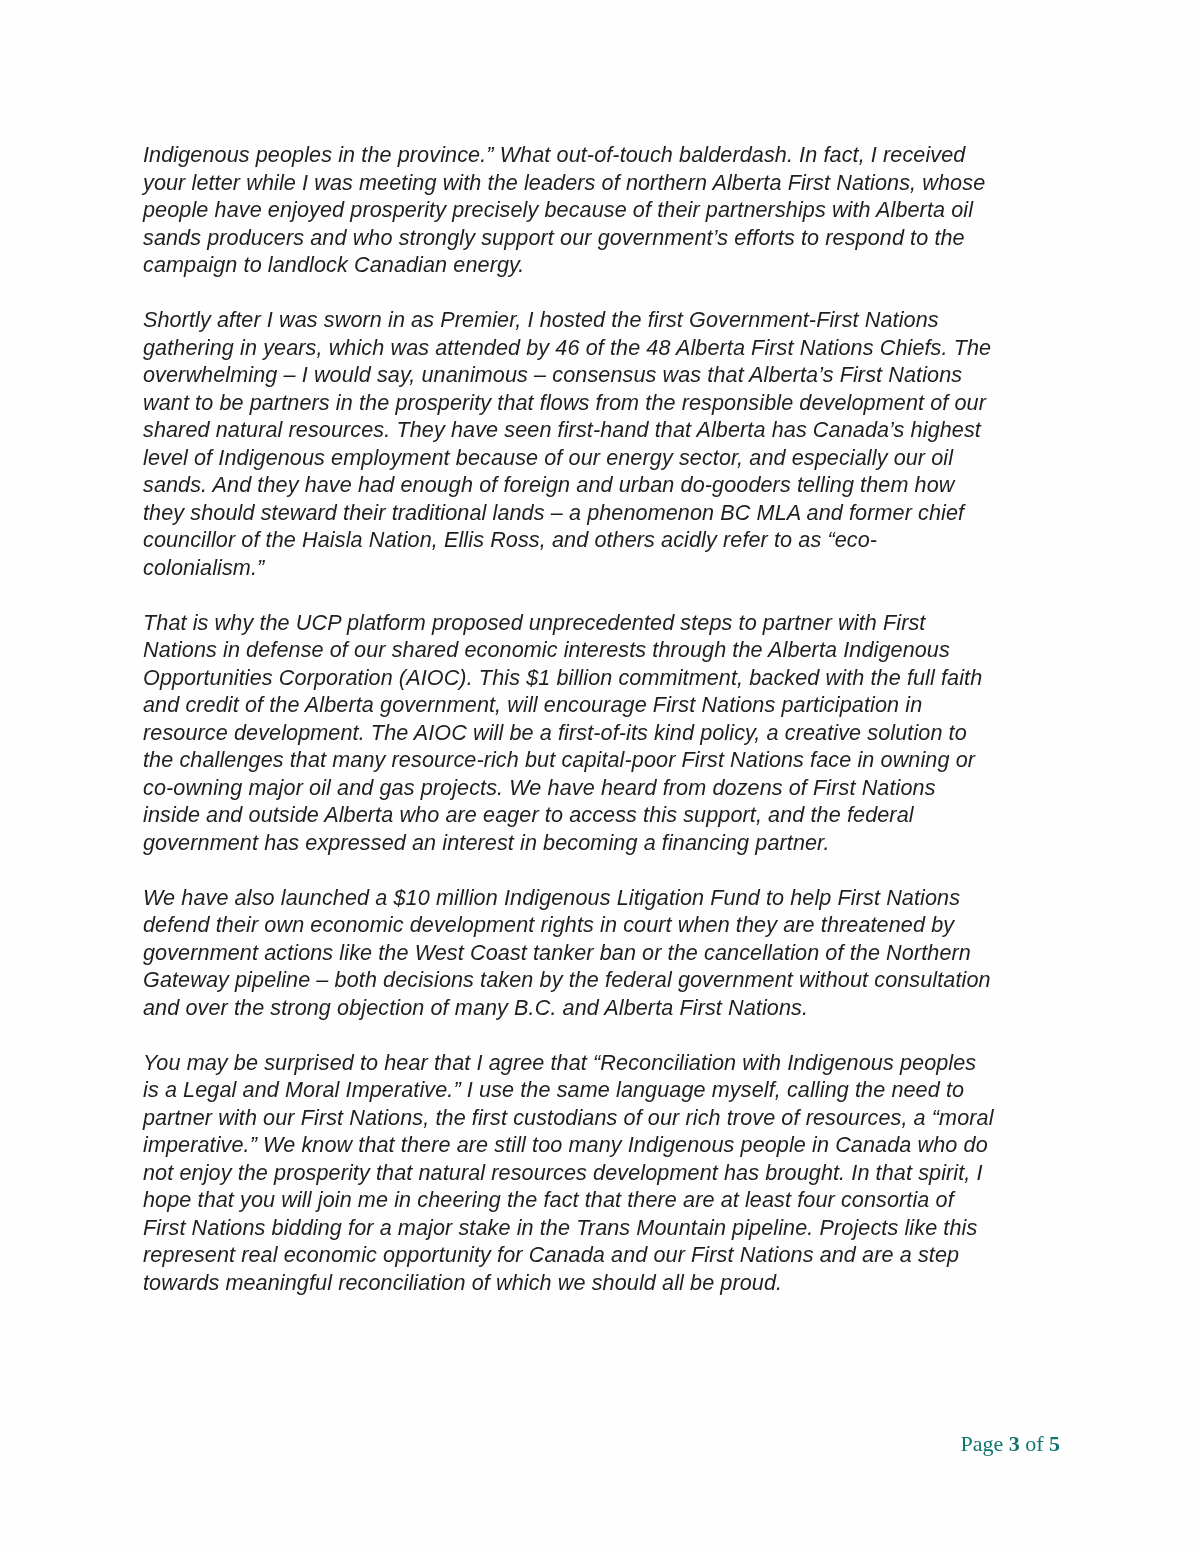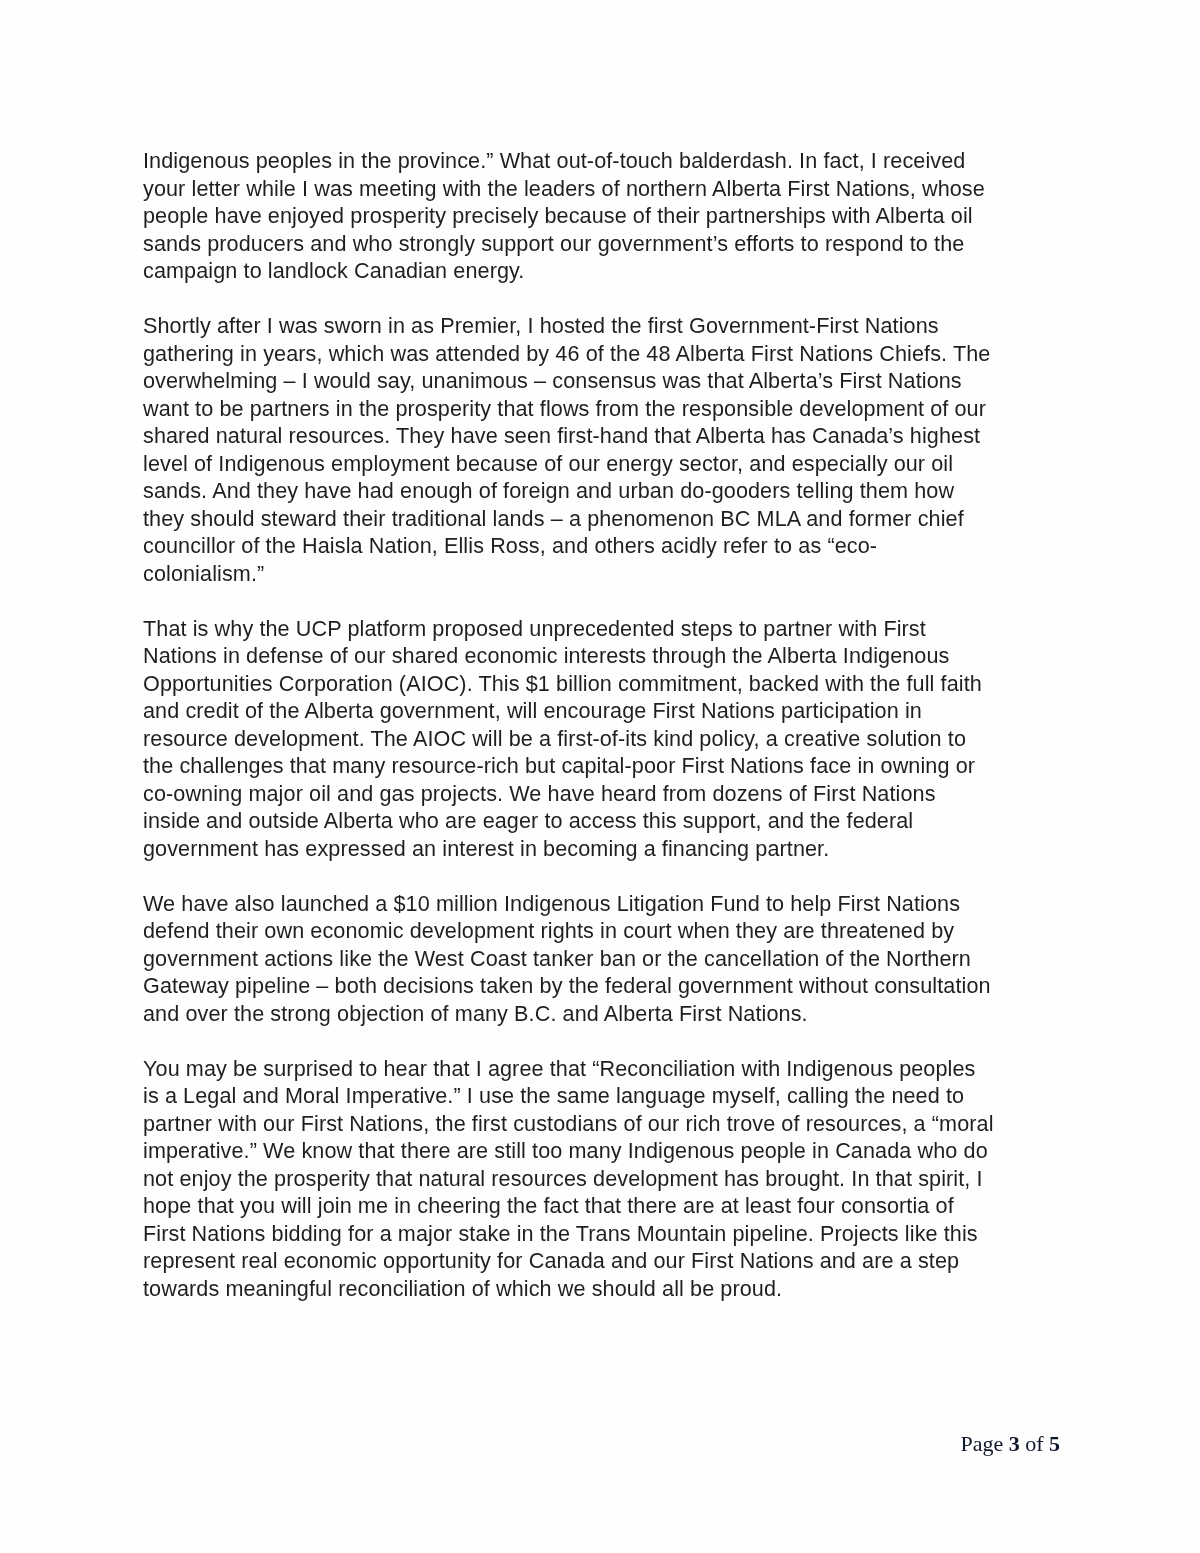--- a/index.html
+++ b/index.html
@@ -11,39 +11,40 @@
     position: relative;
     width: 1200px;
     height: 1553px;
     background: #fefefe;
     overflow: hidden;
     font-family: "Liberation Sans", sans-serif;
   }
   .letter-body {
     position: absolute;
     left: 143px;
-    top: 147px;
+    top: 141px;
     width: 980px;
+    font-style: italic;
   }
   .para {
     margin: 0 0 27.5px 0;
     font-size: 21.6px;
     line-height: 27.5px;
     letter-spacing: 0.1px;
     color: #1f1f1f;
     white-space: pre;
   }
   .page-footer {
     position: absolute;
     top: 1431px;
     right: 140px;
     font-family: "Liberation Serif", serif;
     font-size: 22px;
     line-height: 26px;
-    color: #0f172a;
+    color: #0f766e;
     white-space: nowrap;
   }
   .page-footer .bold {
     font-weight: bold;
   }
 </style>
 </head>
 <body>
 
 <div class="page">

